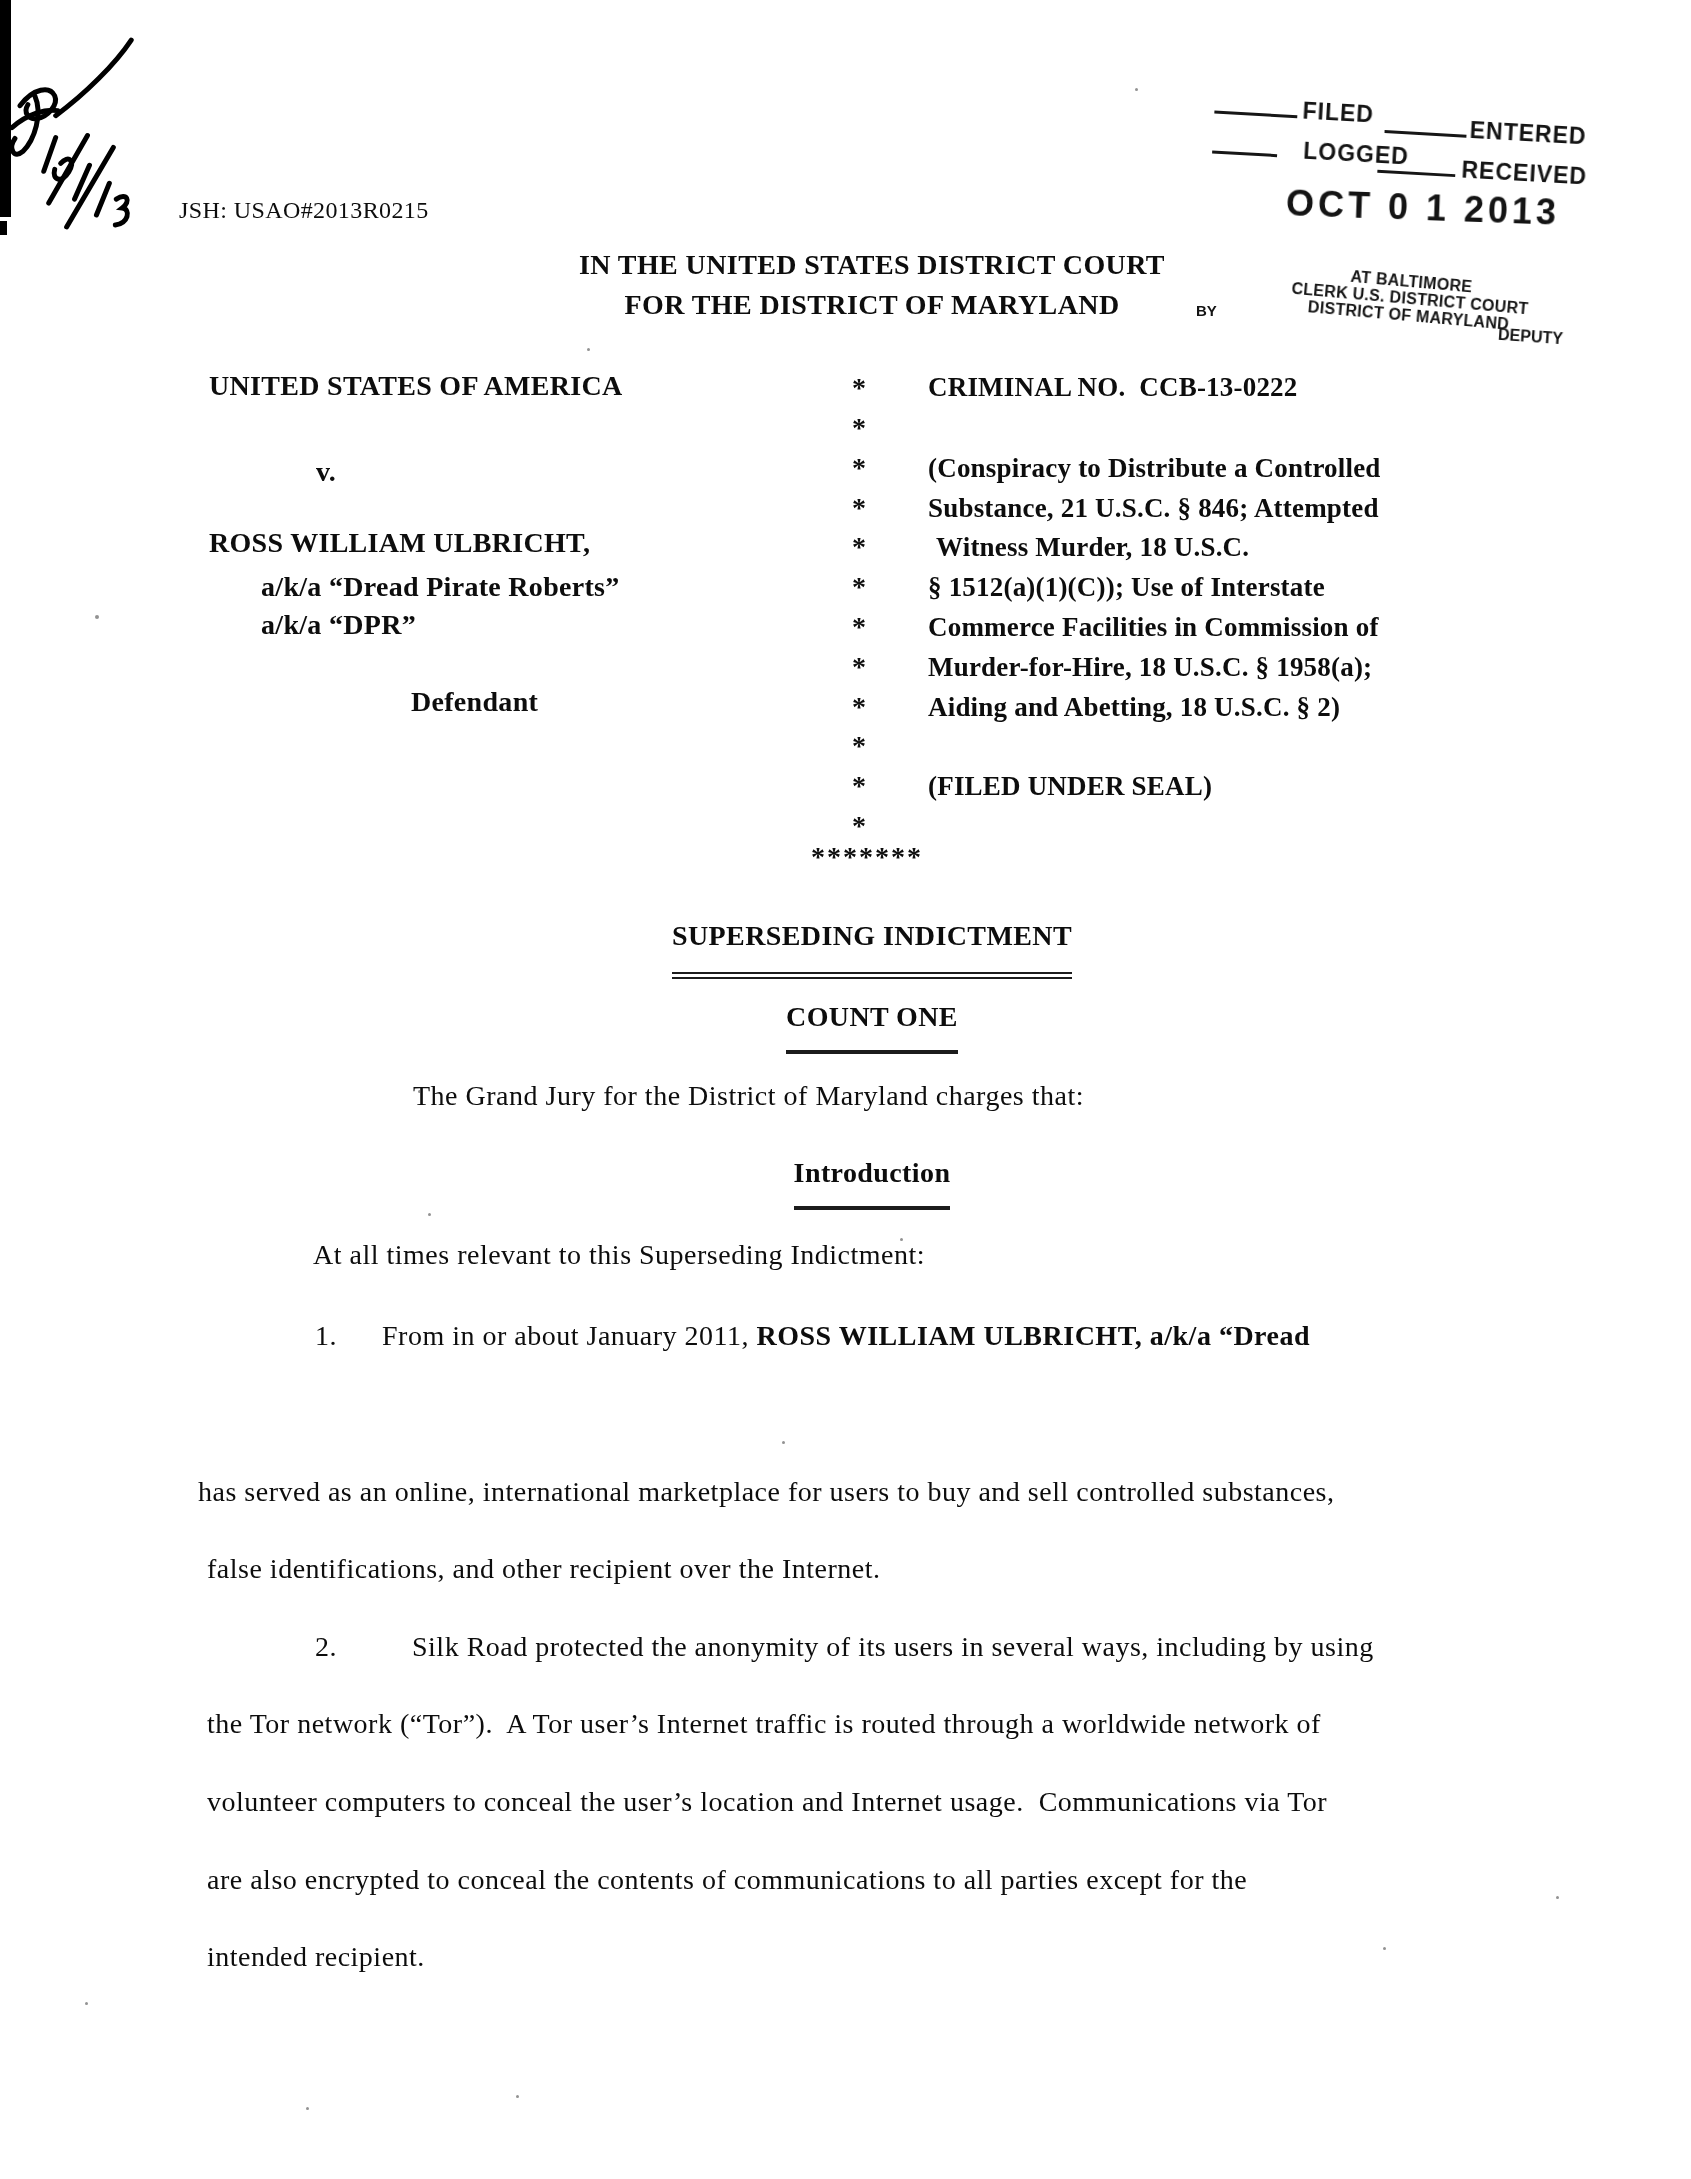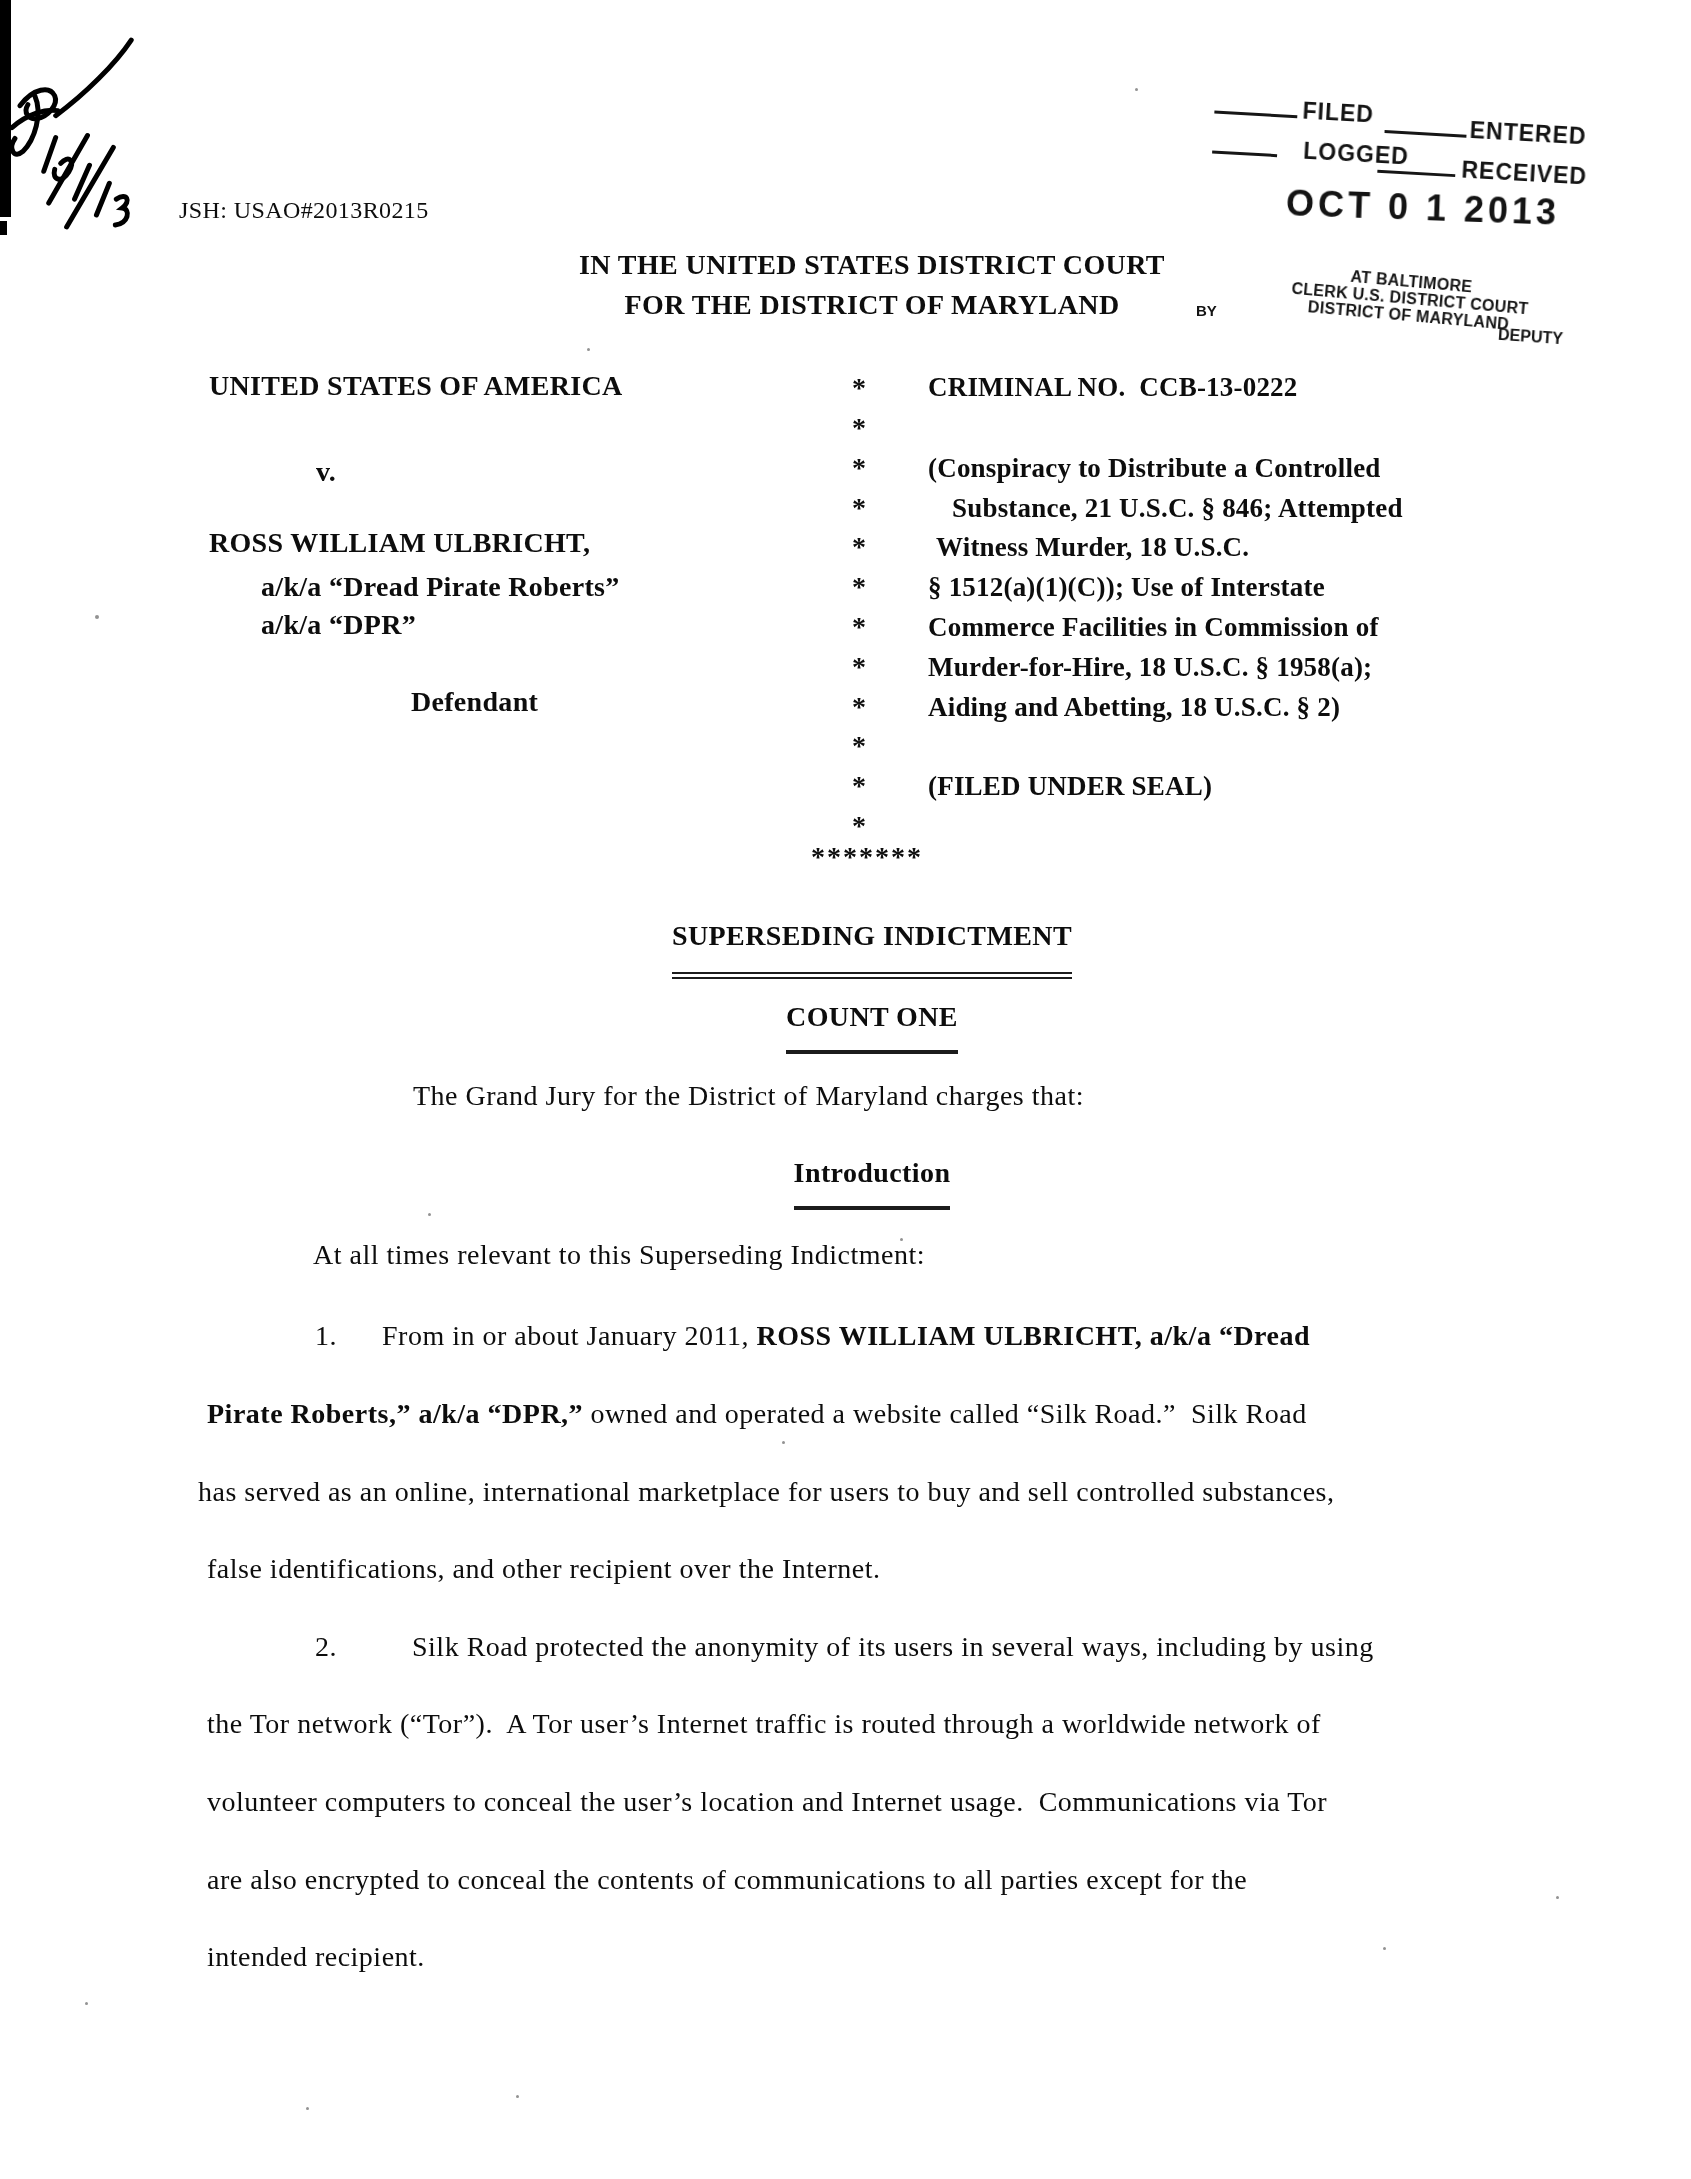--- a/index.html
+++ b/index.html
@@ -94,21 +94,21 @@
   <span class="abs ast" style="left:852px;top:611px;">*</span>
   <span class="abs ast" style="left:852px;top:651px;">*</span>
   <span class="abs ast" style="left:852px;top:691px;">*</span>
   <span class="abs ast" style="left:852px;top:730px;">*</span>
   <span class="abs ast" style="left:852px;top:770px;">*</span>
   <span class="abs ast" style="left:852px;top:810px;">*</span>
   <div class="abs ast" style="left:811px;top:841px;letter-spacing:2px;">*******</div>
 
   <div class="abs charge" style="left:928px;top:372px;">CRIMINAL NO.&nbsp; CCB-13-0222</div>
   <div class="abs charge" style="left:928px;top:453px;">(Conspiracy to Distribute a Controlled</div>
-  <div class="abs charge" style="left:928px;top:493px;margin-left:24px;">Substance, 21 U.S.C. § 846; Attempted</div>
+  <div class="abs charge" style="left:928px;top:493px;">Substance, 21 U.S.C. § 846; Attempted</div>
   <div class="abs charge" style="left:936px;top:532px;">Witness Murder, 18 U.S.C.</div>
   <div class="abs charge" style="left:928px;top:572px;">§ 1512(a)(1)(C)); Use of Interstate</div>
   <div class="abs charge" style="left:928px;top:612px;">Commerce Facilities in Commission of</div>
   <div class="abs charge" style="left:928px;top:652px;">Murder-for-Hire, 18 U.S.C. § 1958(a);</div>
   <div class="abs charge" style="left:928px;top:692px;">Aiding and Abetting, 18 U.S.C. § 2)</div>
   <div class="abs charge" style="left:928px;top:771px;">(FILED UNDER SEAL)</div>
 
   <div class="abs center-wrap" style="top:920px;">
     <span class="hdr u-title">SUPERSEDING INDICTMENT</span>
   </div>
@@ -117,23 +117,20 @@
   </div>
   <div class="abs body-line" style="left:413px;top:1080px;">The Grand Jury for the District of Maryland charges that:</div>
   <div class="abs center-wrap" style="top:1157px;">
     <span class="hdr u">Introduction</span>
   </div>
 
   <div class="abs body-line" style="left:313px;top:1239px;">At all times relevant to this Superseding Indictment:</div>
 
   <div class="abs body-line" style="left:315px;top:1320px;">
     <span>1.</span><span style="margin-left:45px;">From in or about January 2011, </span><span class="b">ROSS WILLIAM ULBRICHT, a/k/a “Dread</span>
-  </div>
-  <div class="abs body-line" style="left:207px;top:1398px;">
-    <span class="b">Pirate Roberts,” a/k/a “DPR,”</span><span> owned and operated a website called “Silk Road.”&nbsp; Silk Road</span>
   </div>
   <div class="abs body-line" style="left:198px;top:1476px;">has served as an online, international marketplace for users to buy and sell controlled substances,</div>
   <div class="abs body-line" style="left:207px;top:1553px;">false identifications, and other recipient over the Internet.</div>
 
   <div class="abs body-line" style="left:315px;top:1631px;">
     <span>2.</span><span style="margin-left:75px;">Silk Road protected the anonymity of its users in several ways, including by using</span>
   </div>
   <div class="abs body-line" style="left:207px;top:1708px;">the Tor network (“Tor”).&nbsp; A Tor user’s Internet traffic is routed through a worldwide network of</div>
   <div class="abs body-line" style="left:207px;top:1786px;">volunteer computers to conceal the user’s location and Internet usage.&nbsp; Communications via Tor</div>
   <div class="abs body-line" style="left:207px;top:1864px;">are also encrypted to conceal the contents of communications to all parties except for the</div>

